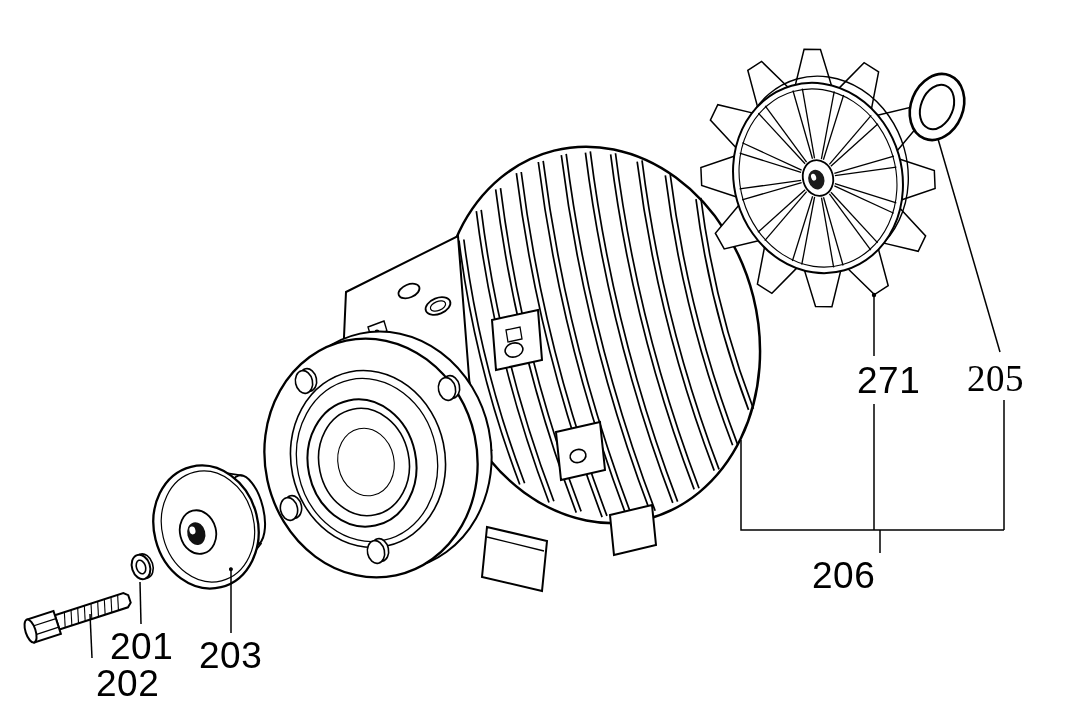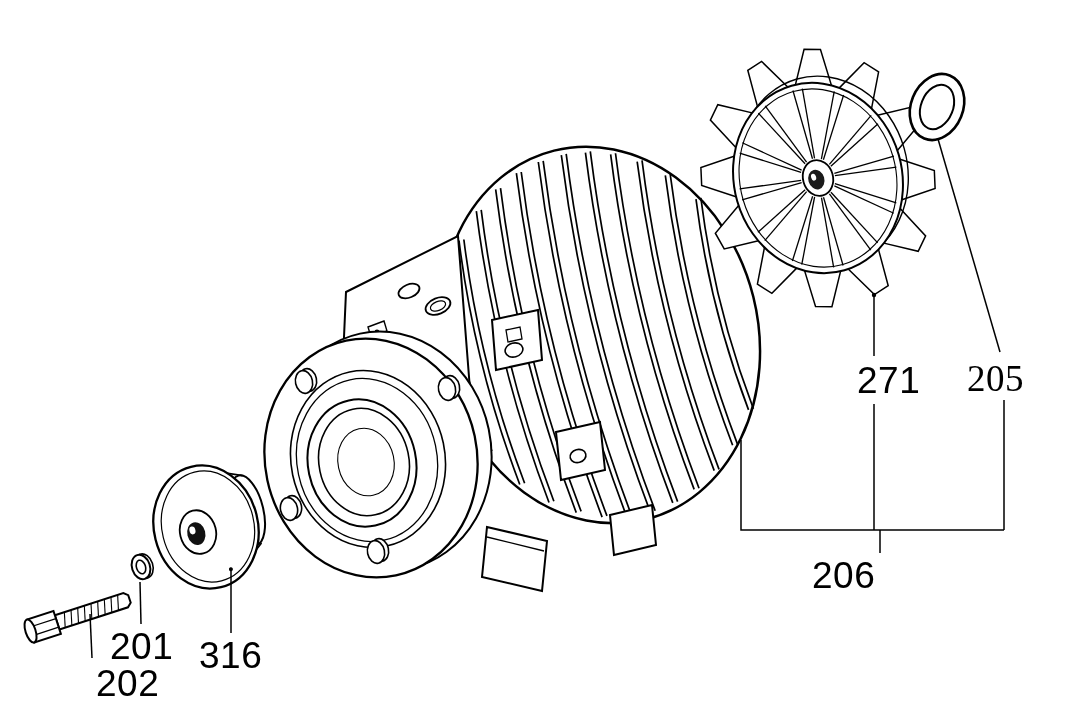--- a/index.html
+++ b/index.html
@@ -199,17 +199,17 @@
       <path d="M 231 571 L 231 633"></path>
       <path d="M 874 296 L 874 356"></path>
       <path d="M 938 139 L 1000 352"></path>
       <circle cx="874" cy="295" r="2.2" fill="#000" stroke="none"></circle>
       <path d="M 741 440 L 741 530 L 1004 530 M 874 404 L 874 530 M 1004 400 L 1004 530 M 880 530 L 880 553"></path>
     </g>
   </svg>
 
   <div class="part-label" style="left:50px;  top:665px;margin-left:46px;">202</div>
   <div class="part-label" style="left:110px; top:628px;">201</div>
-  <div class="part-label" style="left:199px; top:637px;">316</div>
+  <div class="part-label" style="left:199px; top:637px;">203</div>
   <div class="part-label" style="left:857px; top:362px;">271</div>
   <div class="part-label" style="left:967px; top:360px;font-family:Liberation Serif, serif;">205</div>
   <div class="part-label" style="left:812px; top:557px;">206</div>
 </div>
 
 </body></html>

